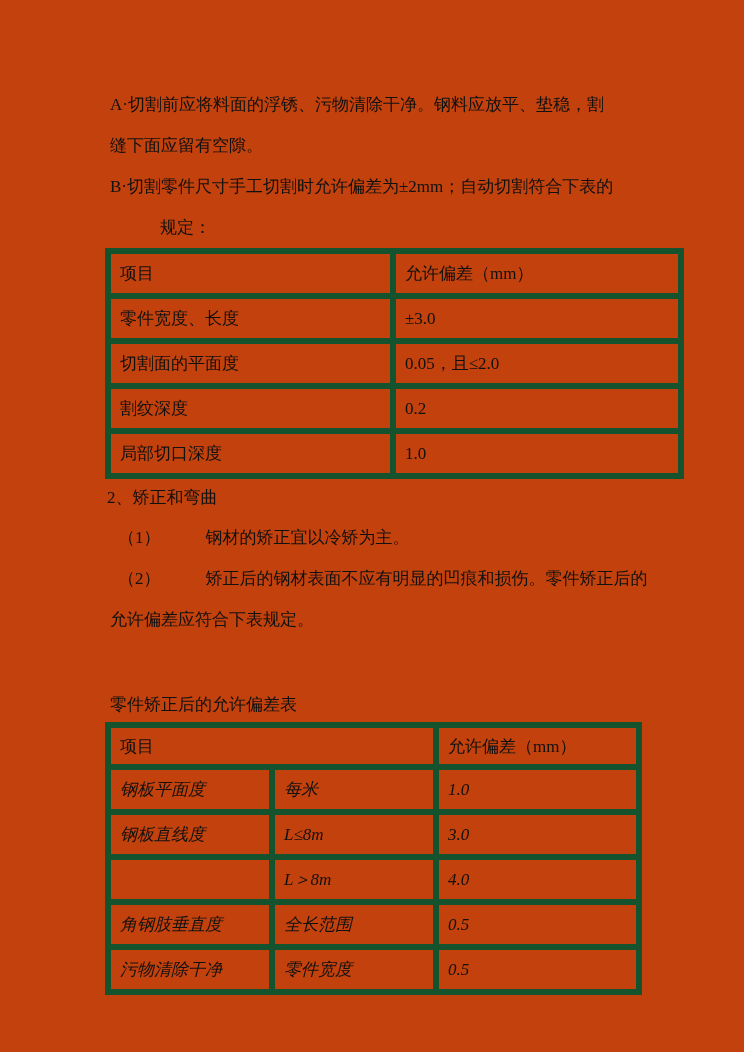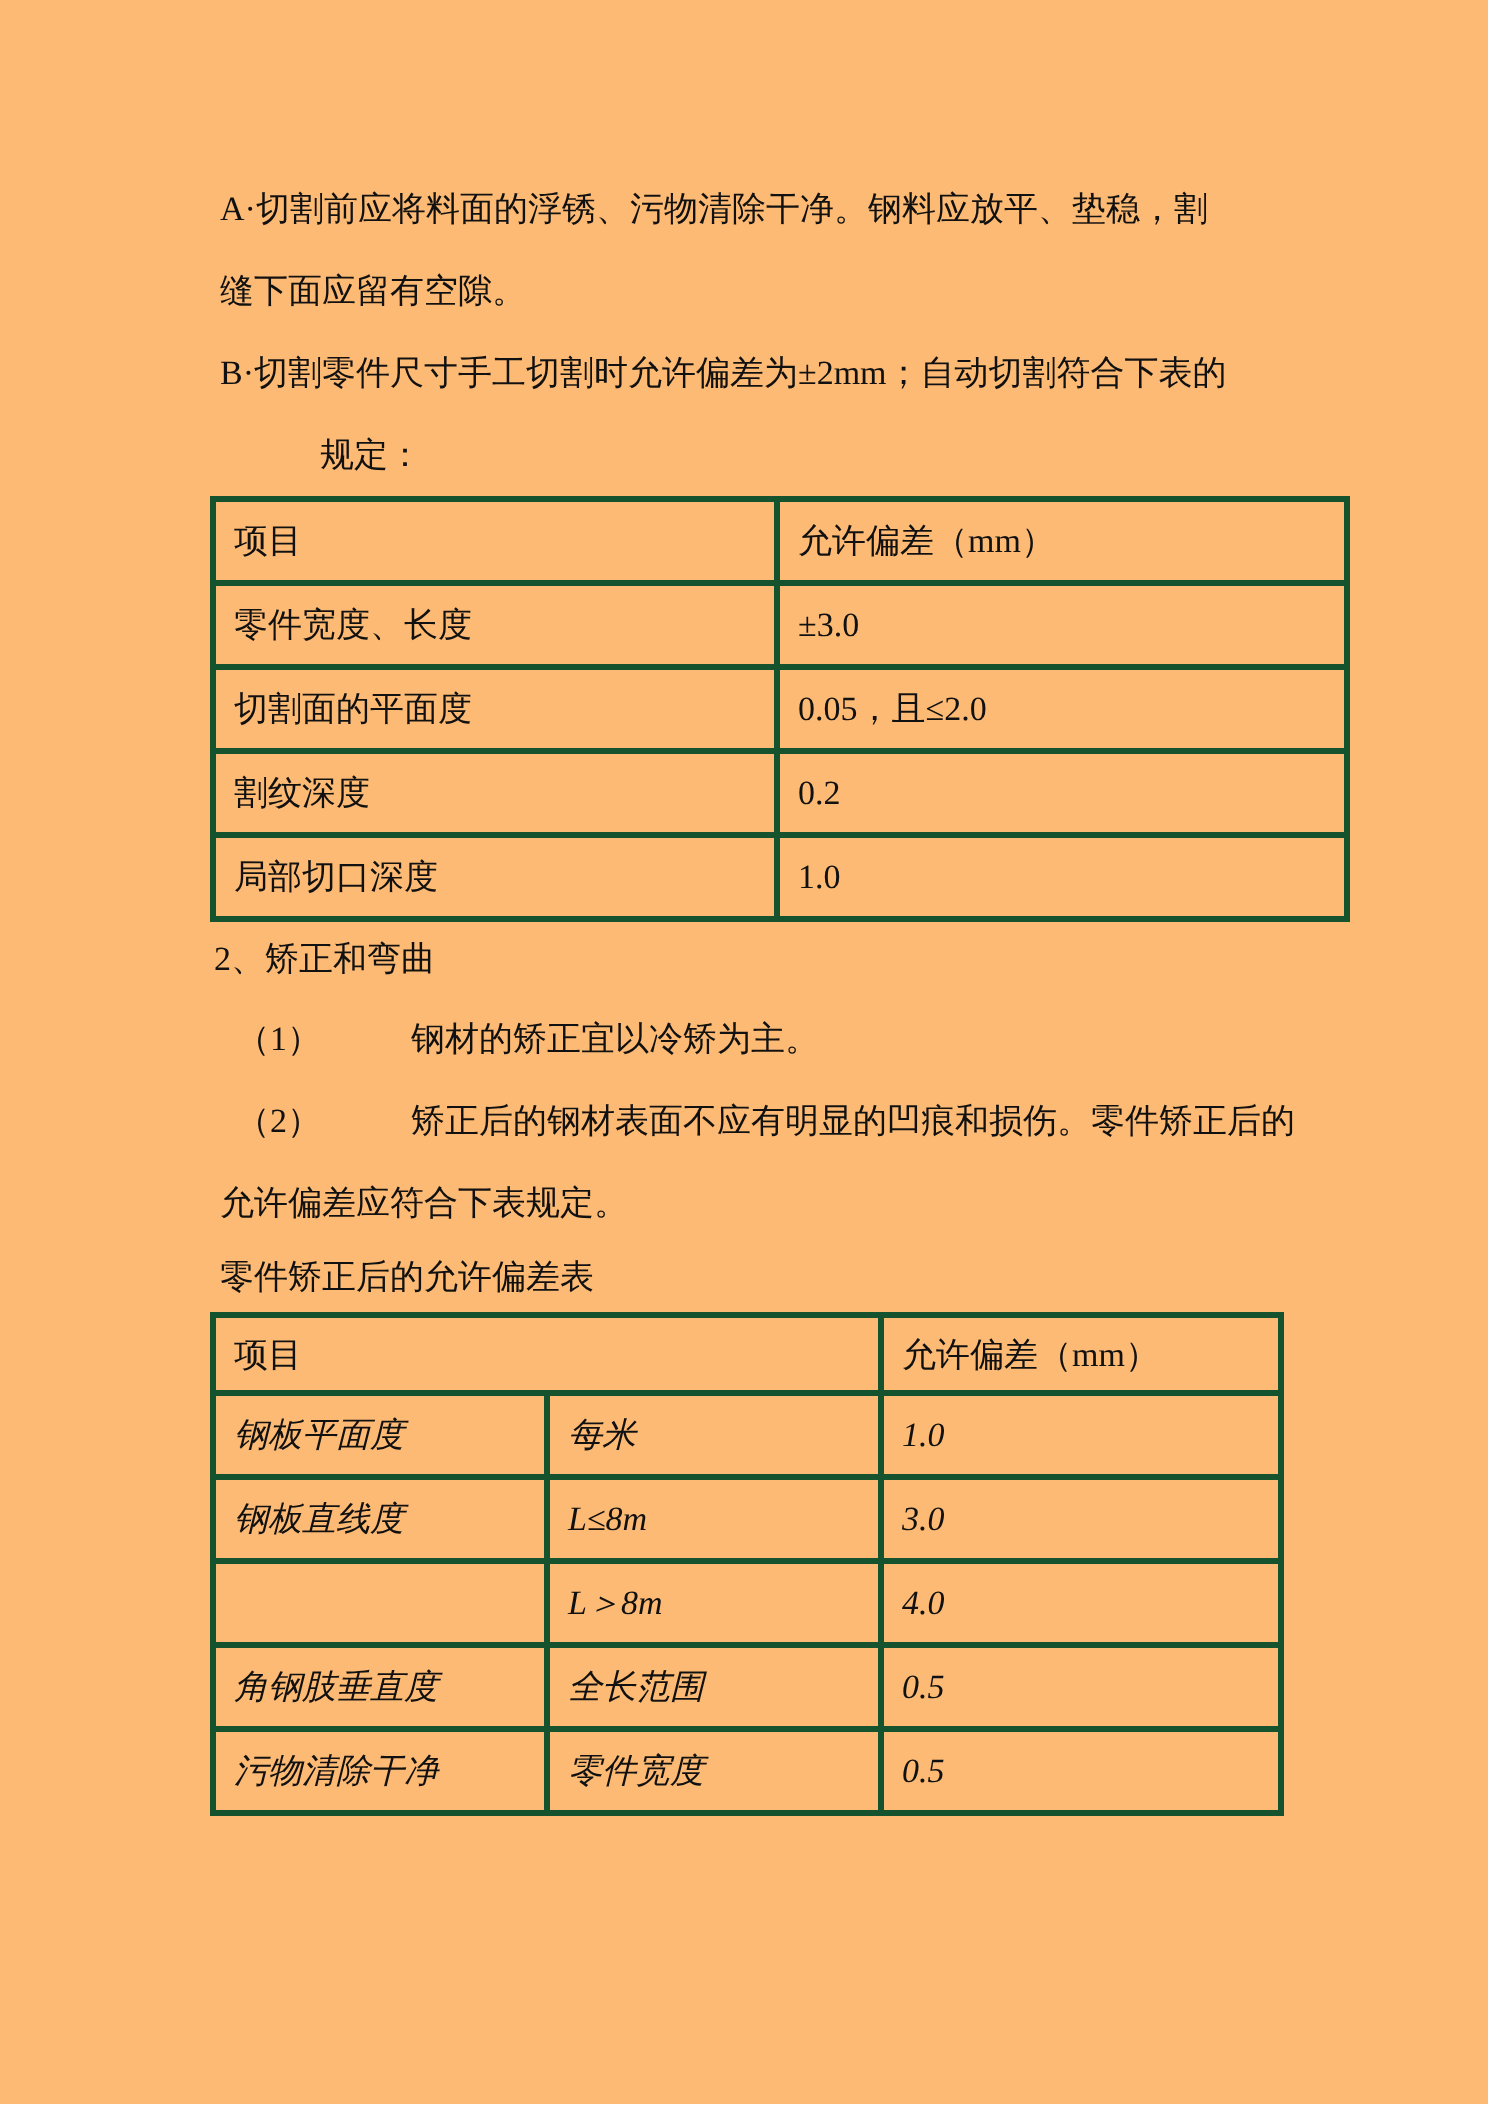--- a/index.html
+++ b/index.html
@@ -4,21 +4,21 @@
 <style>
   html, body {
     margin: 0;
     padding: 0;
     background: #ffffff;
   }
   .page {
     position: relative;
     width: 744px;
     height: 1052px;
-    background: #fdba74;
+    background: #c2410c;
     color: #111111;
     font-family: "Liberation Serif", "DejaVu Serif", serif;
     font-size: 17px;
     overflow: hidden;
   }
   .content {
     position: absolute;
     left: 105px;
     top: 84px;
     width: 537px;
@@ -36,20 +36,21 @@
     height: 35px;
     line-height: 35px;
     padding-left: 5px;
     white-space: nowrap;
   }
   .tbl-title-2 {
     height: 34px;
     line-height: 34px;
     padding-left: 5px;
     white-space: nowrap;
+    margin-top: 48px;
   }
   .heading-2 {
     height: 38px;
     line-height: 38px;
     padding-left: 2px;
     white-space: nowrap;
   }
   .item-line {
     height: 41px;
     line-height: 41px;
@@ -59,21 +60,21 @@
   .item-line .item-text {
     margin-left: 45px;
     font-family: Liberation Serif, serif;
   }
   table.doc-table {
     border-collapse: collapse;
     width: 537px;
     table-layout: fixed;
   }
   table.doc-table td {
-    border: 3px solid #14532d;
+    border: 6px solid #14532d;
     padding: 0 4px 0 9px;
     vertical-align: middle;
     font-size: 17px;
     white-space: nowrap;
     overflow: hidden;
   }
   table.t1 td { height: 39px; }
   table.t2 td.hd { height: 36px; }
   table.t2 td.rw { height: 39px; font-style: italic; }
   

